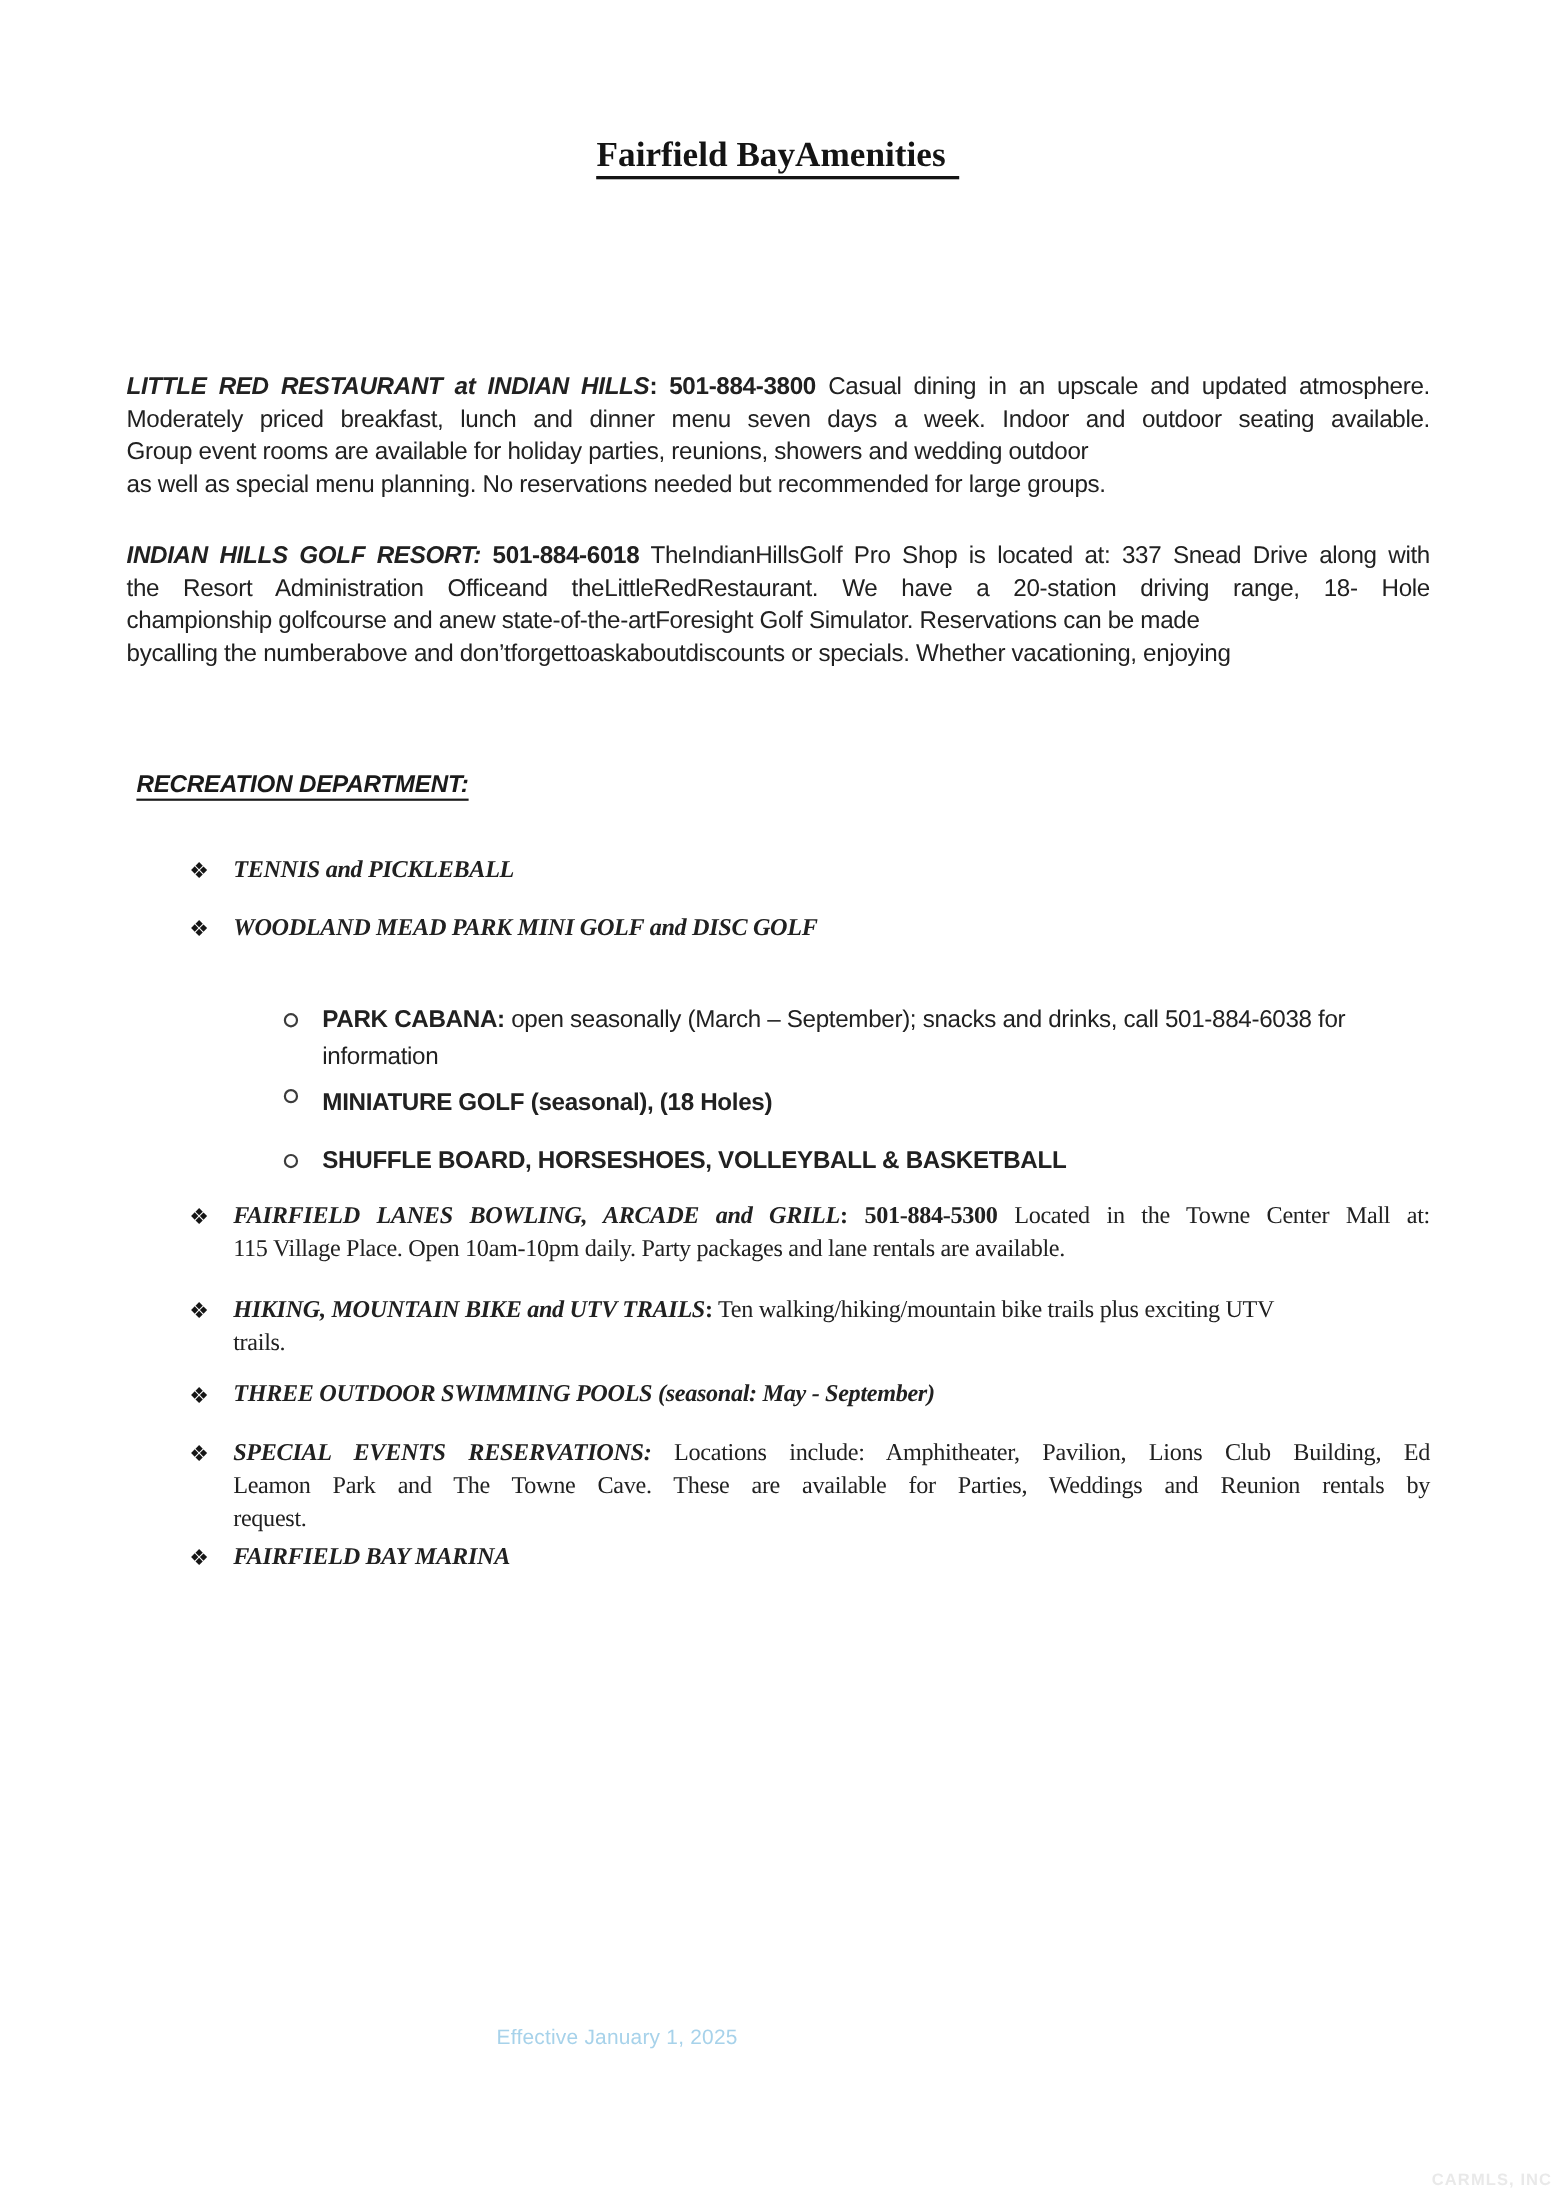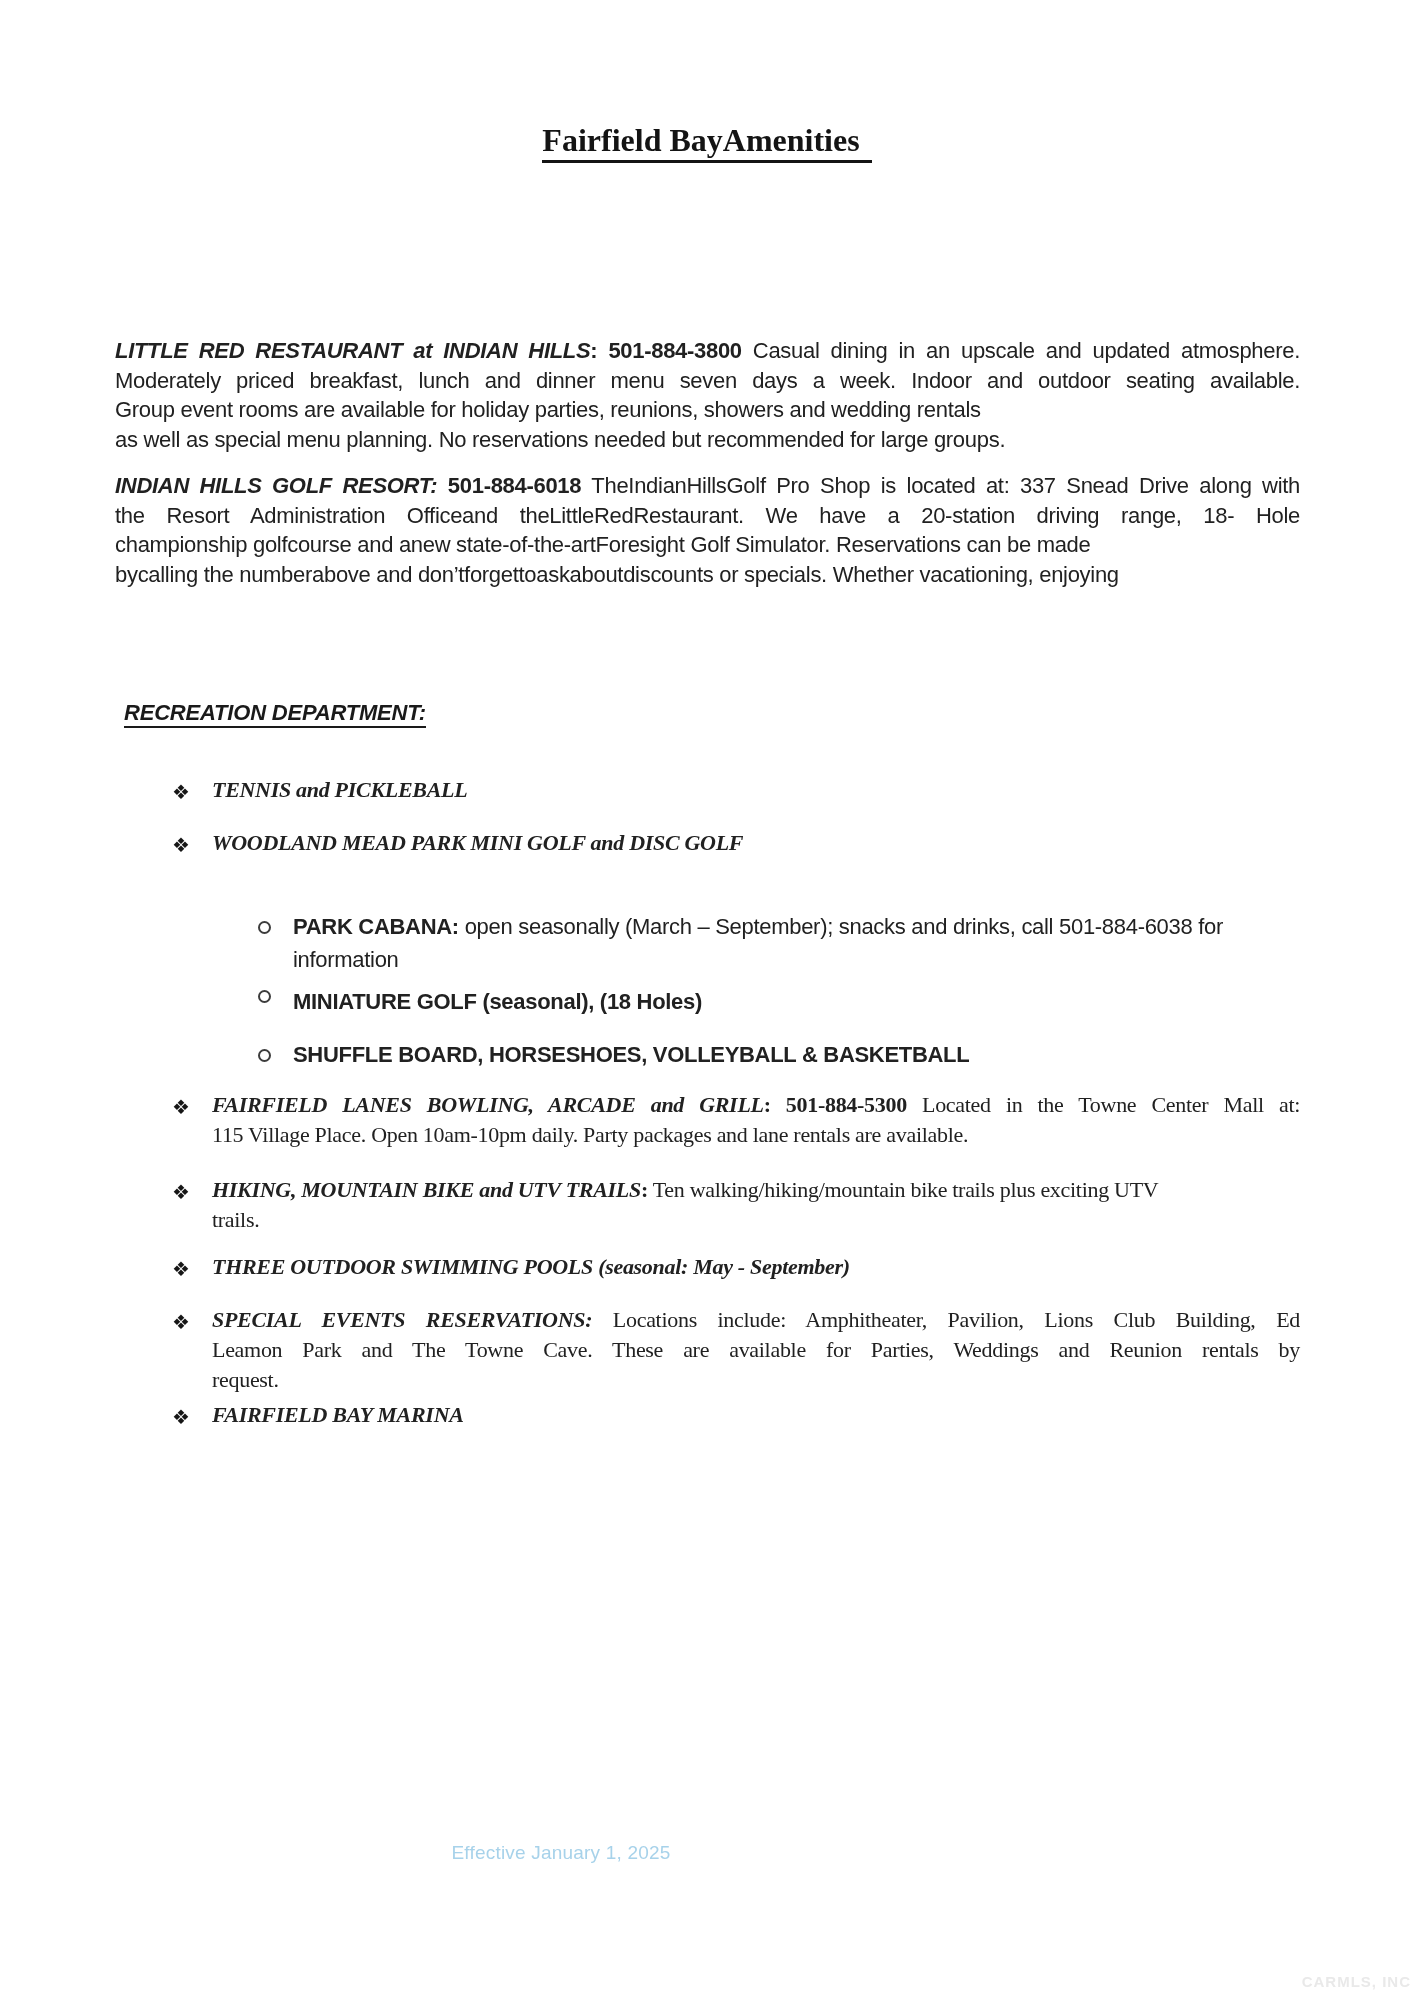--- a/index.html
+++ b/index.html
@@ -130,25 +130,25 @@
 </head>
 <body>
 
 <div class="page">
 
   <div class="abs doc-title"><span class="underline">Fairfield BayAmenities</span></div>
 
   <div class="abs para" style="top:336px;">
     <div class="line just"><span class="bi">LITTLE RED RESTAURANT at INDIAN HILLS</span><span class="b">: 501-884-3800</span><span> Casual dining in an upscale and updated atmosphere.</span></div>
     <div class="line just">Moderately priced breakfast, lunch and dinner menu seven days a week. Indoor and outdoor seating available.</div>
-    <div class="line">Group event rooms are available for holiday parties, reunions, showers and wedding rentals</div>
+    <div class="line">Group event rooms are available for holiday parties, reunions, showers and wedding outdoor</div>
     <div class="line">as well as special menu planning. No reservations needed but recommended for large groups.</div>
   </div>
 
-  <div class="abs para" style="top:471px;">
+  <div class="abs para" style="top:490px;">
     <div class="line just"><span class="bi">INDIAN HILLS GOLF RESORT:</span><span class="b"> 501-884-6018</span><span> TheIndianHillsGolf Pro Shop is located at: 337 Snead Drive along with</span></div>
     <div class="line just">the Resort Administration Officeand theLittleRedRestaurant. We have a 20-station driving range, 18- Hole</div>
     <div class="line">championship golfcourse and anew state-of-the-artForesight Golf Simulator. Reservations can be made</div>
     <div class="line">bycalling the numberabove and don’tforgettoaskaboutdiscounts or specials. Whether vacationing, enjoying</div>
   </div>
 
   <div class="abs section-heading"><span class="underline">RECREATION DEPARTMENT:</span></div>
 
   <div class="abs bullet" style="top:775px;">
     <span class="marker">❖</span>

